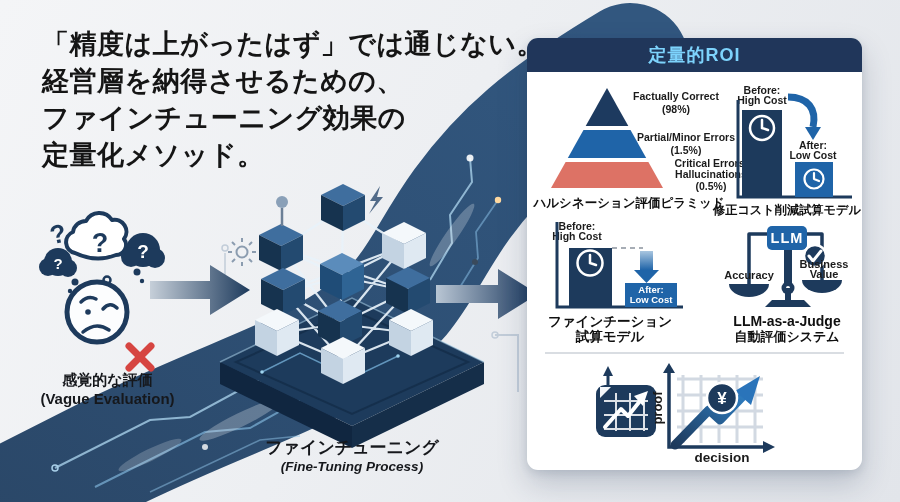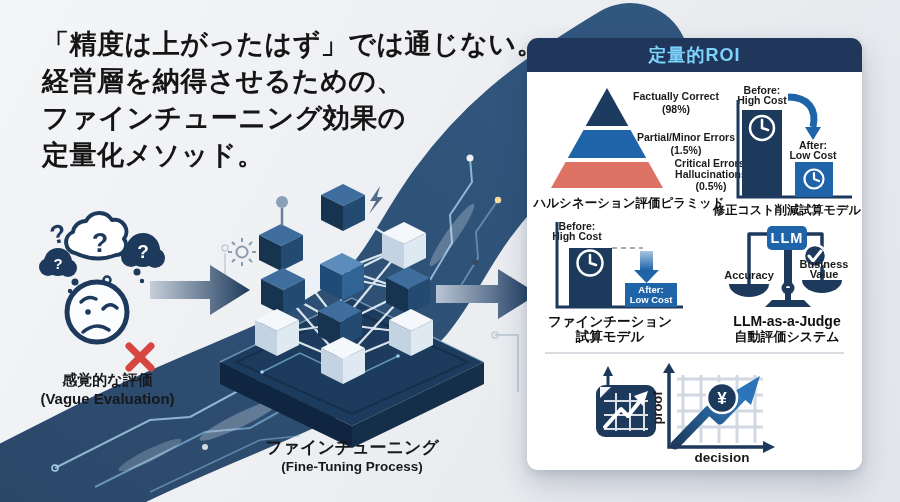--- a/index.html
+++ b/index.html
@@ -10,21 +10,21 @@
   svg{display:block;overflow:visible;}
   svg text{font-family:"Liberation Sans","DejaVu Sans",sans-serif;}
   .t{font-weight:700;fill:#1b1b1b;}
   .tw{font-weight:700;fill:#ffffff;}
   .cap{font-weight:800;fill:#101010;}
   #headline{left:42px;top:26px;font-size:27px;line-height:37px;font-weight:800;color:#151515;letter-spacing:.5px;}
   .caption-block{text-align:center;color:#16181c;}
   .cap-jp{font-size:15px;font-weight:800;}
   .cap-en{font-size:15px;font-weight:800;}
   #center-caption .cap-jp{font-size:17px;}
-  #center-caption .cap-en{font-size:13.5px;}
+  #center-caption .cap-en{font-size:13.5px;font-style:italic;}
   #roi-card{left:527px;top:38px;width:335px;height:432px;background:#ffffff;border-radius:11px;
     box-shadow:0 14px 30px rgba(35,55,85,.22),0 3px 8px rgba(35,55,85,.12);}
   #roi-header{position:absolute;left:0;top:0;width:100%;height:34px;background:#20365a;border-radius:11px 11px 0 0;
     display:flex;align-items:center;justify-content:center;color:#7dd3fc;font-size:18px;font-weight:800;letter-spacing:1px;}
   #roi-divider{position:absolute;left:18px;right:18px;top:314px;height:2px;background:#d9dde2;}
 </style>
 </head>
 <body>
 
 <div id="canvas">

